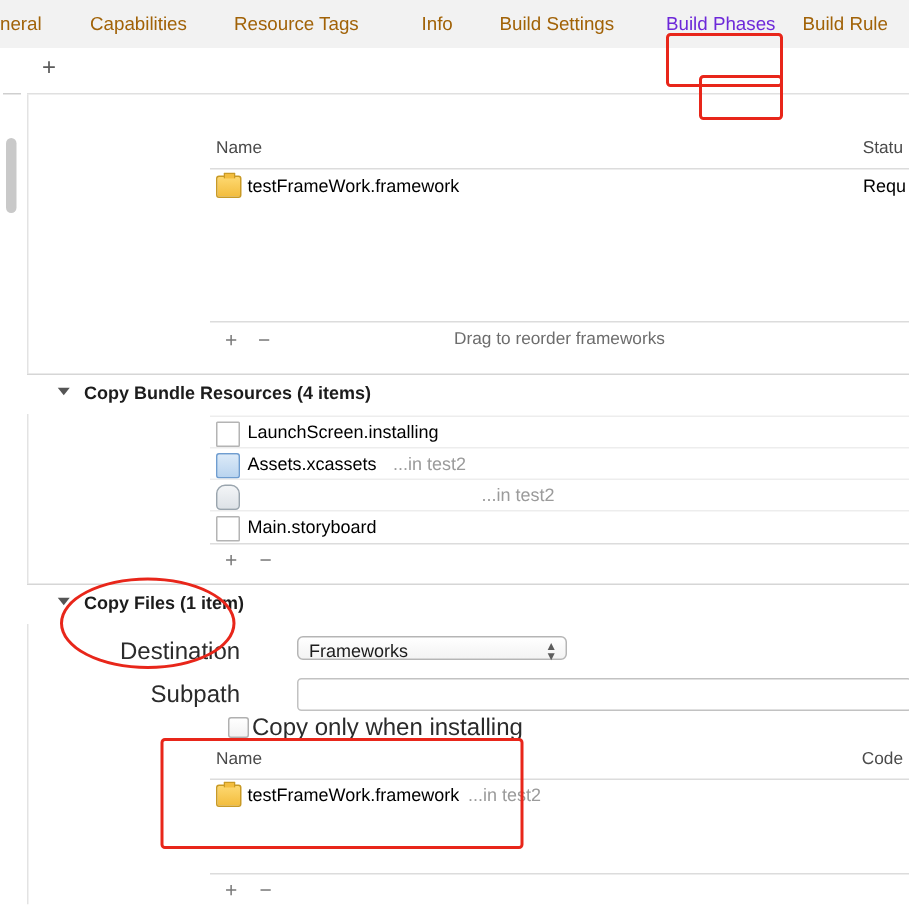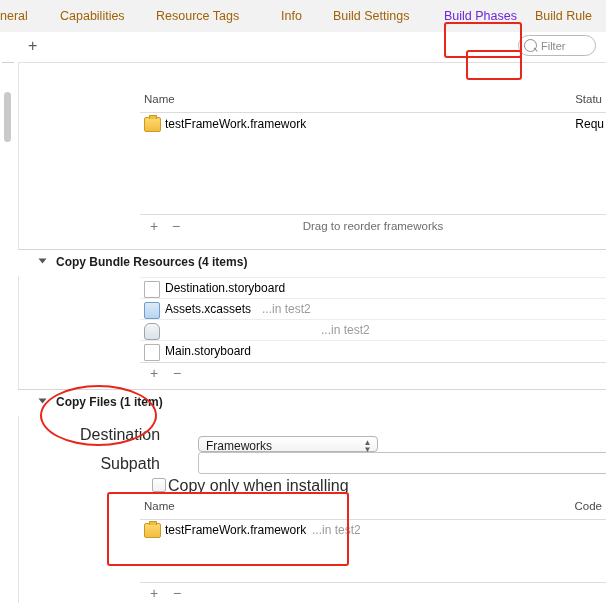--- a/index.html
+++ b/index.html
@@ -288,21 +288,20 @@
     position: absolute;
     height: 16px;
     border: 1px solid #b5b5b5;
     border-radius: 4px;
     background: linear-gradient(#ffffff, #f3f3f3);
     font-size: 12px;
     line-height: 19px;
     padding-left: 7px;
     box-sizing: border-box;
     color: #1c1c1c;
-    margin-top: 12px;
   }
   .select-box .arrows {
     position: absolute;
     right: 4px; top: 2px;
     width: 11px; height: 15px;
     color: #5d5d5d;
     font-size: 8px;
     line-height: 7px;
     text-align: center;
   }
@@ -346,24 +345,20 @@
 
   <div class="content">
 
     <div class="gutter">
       <div class="gutter-tick"></div>
       <div class="gutter-scroll"></div>
     </div>
 
     <div class="addrow">
       <div class="plus-glyph">+</div>
-      <div class="filter-pill">
-        <span class="mag"></span>
-        <span>Filter</span>
-      </div>
     </div>
 
     <div class="table-head">
       <span class="col-name">Name</span>
       <span class="col-status">Statu</span>
     </div>
 
     <div class="fw-row">
       <span class="icon-fw"></span>
       <span class="label">testFrameWork.framework</span>
@@ -376,21 +371,21 @@
       <span class="hint">Drag to reorder frameworks</span>
     </div>
 
     <div class="section-head" style="top:217px;">
       <span class="tri"></span>
       <span class="stitle">Copy Bundle Resources (4 items)</span>
     </div>
 
     <div class="list-row" style="top:245px;">
       <span class="glyph sb"></span>
-      <span class="name">Destination.storyboard</span>
+      <span class="name">LaunchScreen.installing</span>
     </div>
     <div class="list-row" style="top:266px;">
       <span class="glyph xcassets"></span>
       <span class="name">Assets.xcassets</span>
       <span class="sub" style="left:122px;">...in test2</span>
     </div>
     <div class="list-row" style="top:287px;">
       <span class="glyph bundle"></span>
       <span class="sub" style="left:181px;">...in test2</span>
     </div>

